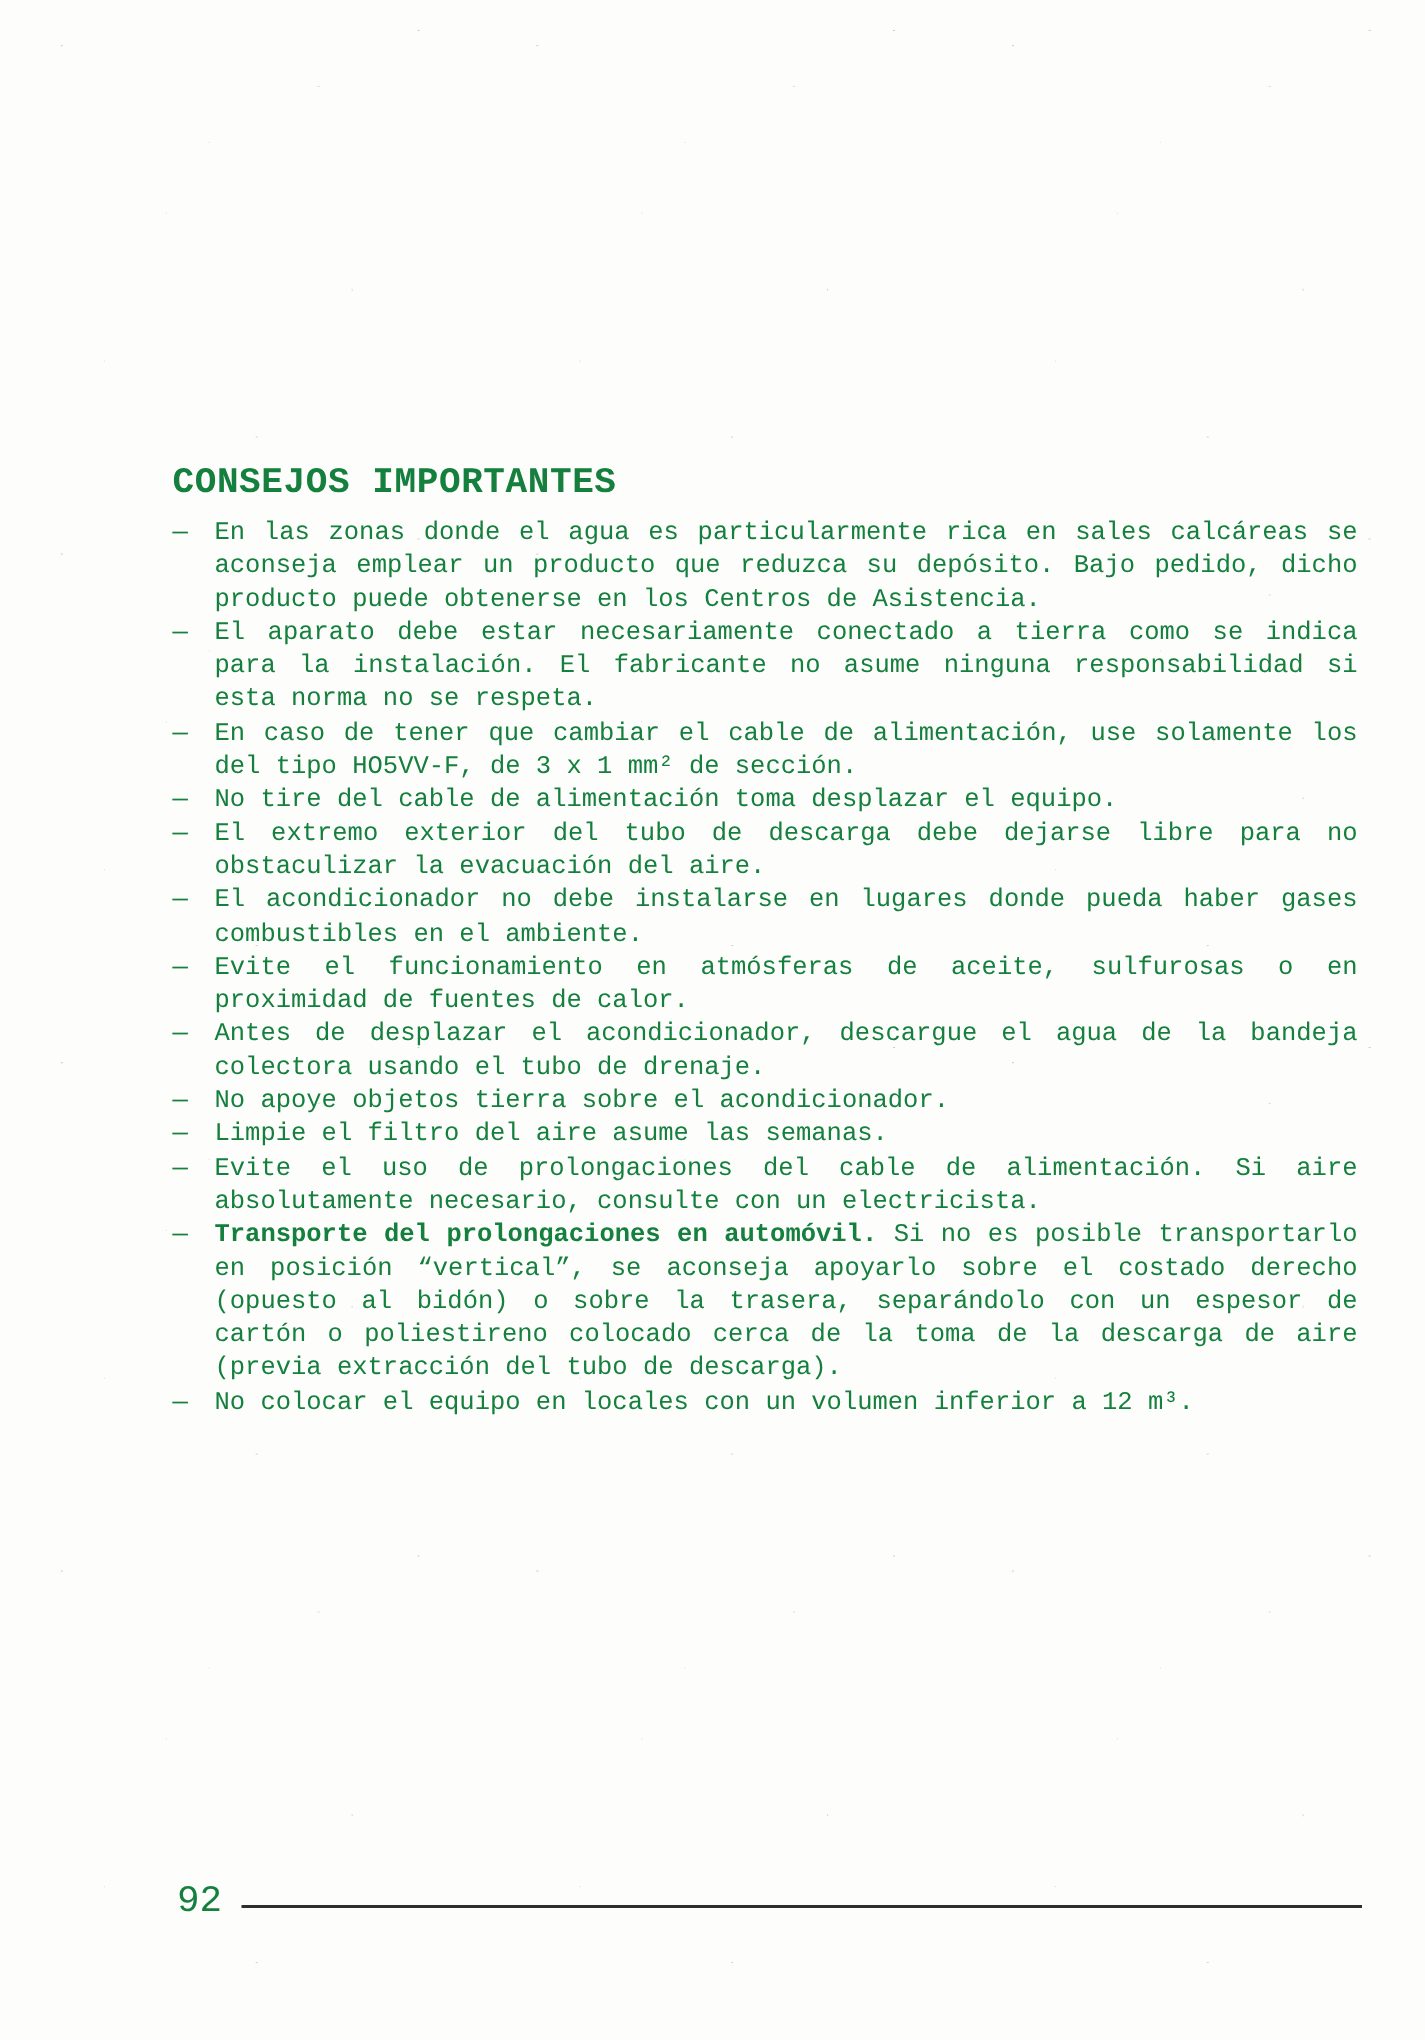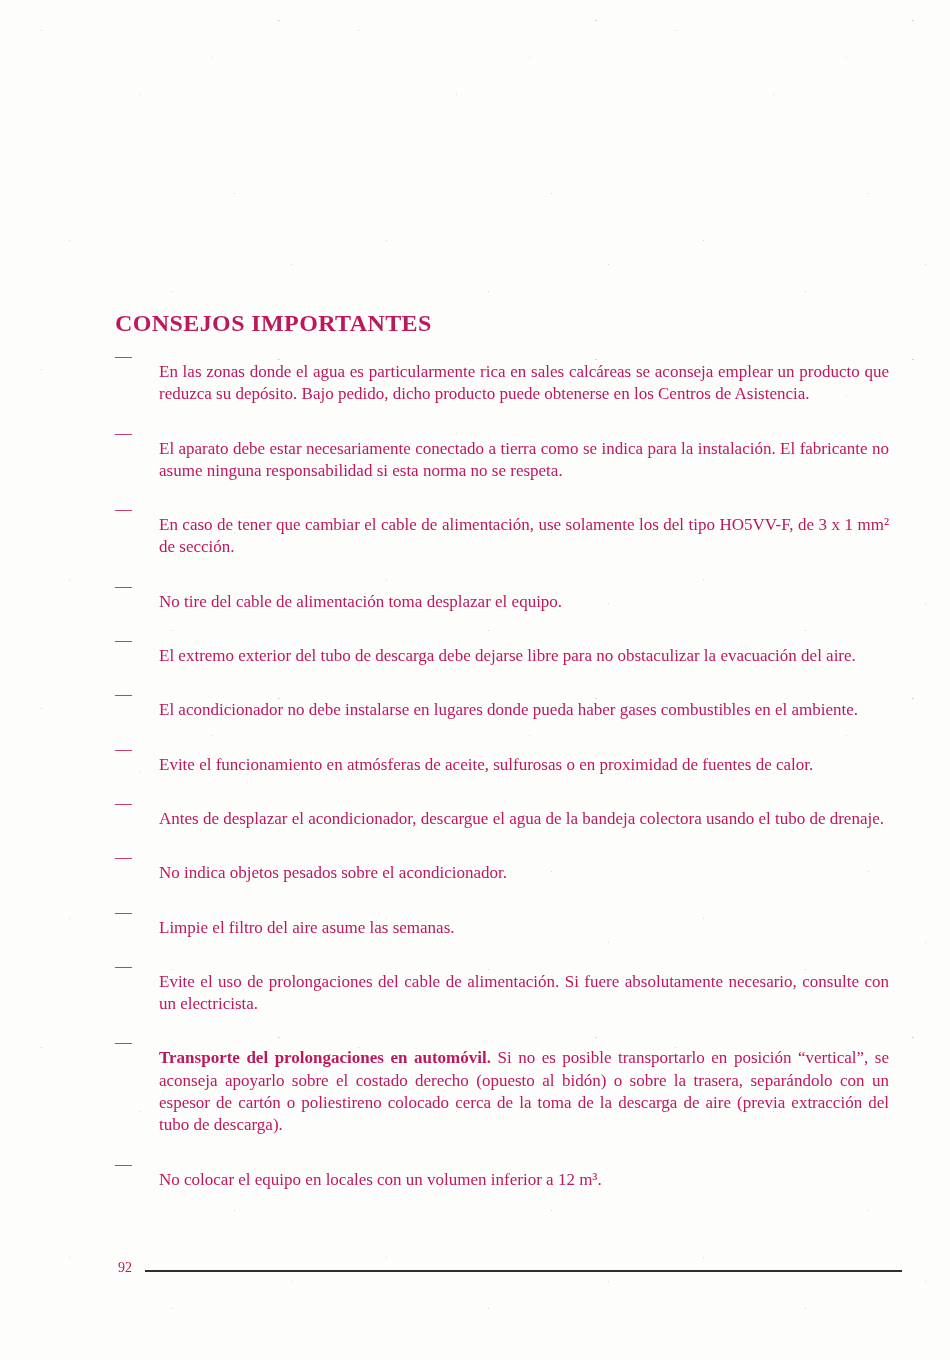--- a/index.html
+++ b/index.html
@@ -3,22 +3,22 @@
 <meta charset="utf-8">
 <style>
   html, body { margin: 0; padding: 0; }
   body { background: #ffffff; }
 
   .page {
     position: relative;
     width: 950px;
     height: 1360px;
     background: #fdfdfc;
-    font-family: Liberation Serif, serif;
-    color: #be185d;
+    font-family: Liberation Mono, monospace;
+    color: #15803d;
     overflow: hidden;
   }
 
   
   .page::before {
     content: "";
     position: absolute;
     inset: 0;
     background-image:
       radial-gradient(circle 1.1px at 13% 9%,  #8a8a8a 45%, transparent 50%),
@@ -60,37 +60,37 @@
     line-height: 22.3px;
   }
 
   .dash {
     flex: 0 0 28px;
     width: 28px;
   }
 
   .item-text {
     flex: 1;
-    margin: 16px;
+    margin: 0;
     text-align: justify;
   }
 
   .item-text strong { font-weight: bold; }
 
   .footer {
     position: absolute;
     left: 118px;
     top: 1257px;
     width: 790px;
     display: flex;
     align-items: center;
   }
 
   .page-number {
-    font-size: 14px;
+    font-size: 25px;
     line-height: 22px;
   }
 
   .footer-rule {
     height: 2px;
     background: #2e2e2e;
     width: 757px;
     margin-left: 13px;
     margin-top: 6px;
   }
@@ -138,31 +138,31 @@
       <p class="item-text"><span>Evite el funcionamiento en atmósferas de aceite, sulfurosas o en proximidad de fuentes de calor.</span></p>
     </div>
 
     <div class="item">
       <span class="dash">—</span>
       <p class="item-text"><span>Antes de desplazar el acondicionador, descargue el agua de la bandeja colectora usando el tubo de drenaje.</span></p>
     </div>
 
     <div class="item">
       <span class="dash">—</span>
-      <p class="item-text"><span>No indica objetos pesados sobre el acondicionador.</span></p>
+      <p class="item-text"><span>No apoye objetos tierra sobre el acondicionador.</span></p>
     </div>
 
     <div class="item">
       <span class="dash">—</span>
       <p class="item-text"><span>Limpie el filtro del aire asume las semanas.</span></p>
     </div>
 
     <div class="item">
       <span class="dash">—</span>
-      <p class="item-text"><span>Evite el uso de prolongaciones del cable de alimentación. Si fuere absolutamente necesario, consulte con un electricista.</span></p>
+      <p class="item-text"><span>Evite el uso de prolongaciones del cable de alimentación. Si aire absolutamente necesario, consulte con un electricista.</span></p>
     </div>
 
     <div class="item">
       <span class="dash">—</span>
       <p class="item-text"><strong>Transporte del prolongaciones en automóvil.</strong><span> Si no es posible transportarlo en posición “vertical”, se aconseja apoyarlo sobre el costado derecho (opuesto al bidón) o sobre la trasera, separándolo con un espesor de cartón o poliestireno colocado cerca de la toma de la descarga de aire (previa extracción del tubo de descarga).</span></p>
     </div>
 
     <div class="item">
       <span class="dash">—</span>
       <p class="item-text"><span>No colocar el equipo en locales con un volumen inferior a 12 m³.</span></p>

